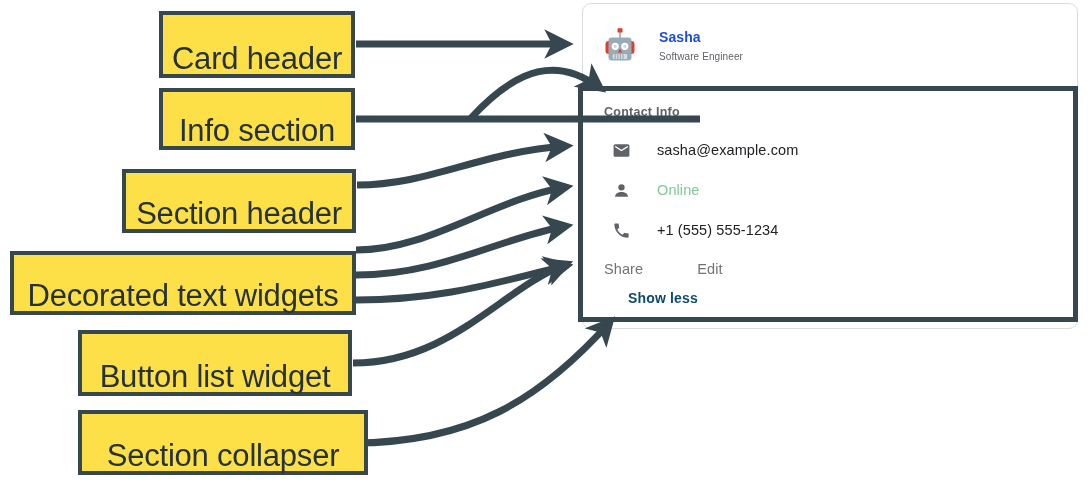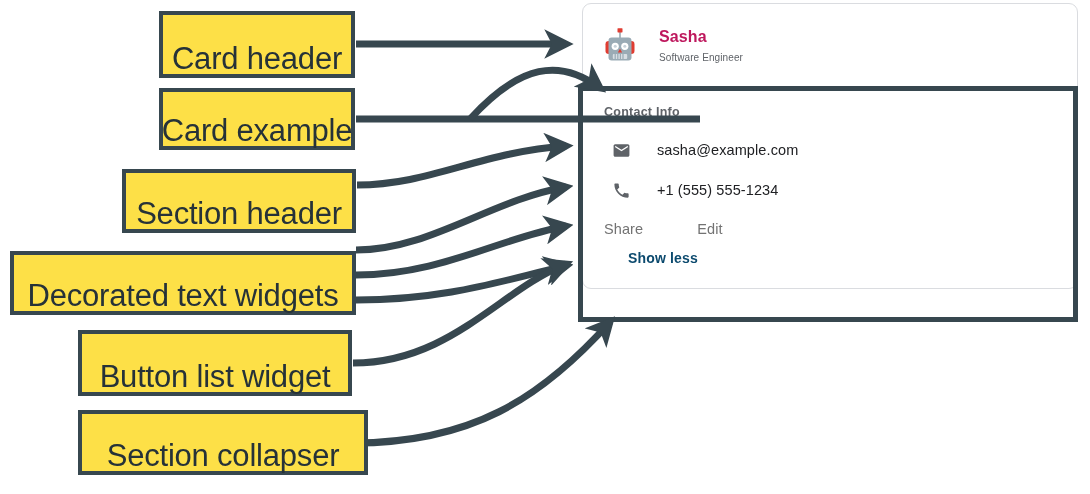--- a/index.html
+++ b/index.html
@@ -73,23 +73,23 @@
     flex: 0 0 40px;
     margin-right: 19px;
     position: relative;
   }
   .header-texts {
     display: flex;
     flex-direction: column;
     justify-content: center;
   }
   .header-title {
-    font-size: 16px;
+    font-size: 14px;
     font-weight: bold;
-    color: #be185d;
+    color: #1d4ed8;
     letter-spacing: 0.1px;
     margin-bottom: 6px;
   }
   .header-subtitle {
     font-size: 10px;
     font-weight: normal;
     color: #5f6368;
     letter-spacing: 0.1px;
   }
 
@@ -213,20 +213,29 @@
 
       <div class="widget-row">
         <span class="widget-icon">
           <svg width="19" height="19" viewBox="0 0 24 24" fill="#5f6368" xmlns="http://www.w3.org/2000/svg">
             <path d="M20 4H4c-1.1 0-2 .9-2 2v12c0 1.1.9 2 2 2h16c1.1 0 2-.9 2-2V6c0-1.1-.9-2-2-2zm0 4l-8 5-8-5V6l8 5 8-5v2z"></path>
           </svg>
         </span>
         <span class="widget-text">sasha@example.com</span>
       </div>
 
+      <div class="widget-row">
+        <span class="widget-icon">
+          <svg width="19" height="19" viewBox="0 0 24 24" fill="#5f6368" xmlns="http://www.w3.org/2000/svg">
+            <circle cx="12" cy="8" r="4"></circle>
+            <path d="M12 14c-4.42 0-8 2.24-8 5v1h16v-1c0-2.76-3.58-5-8-5z"></path>
+          </svg>
+        </span>
+        <span class="widget-text green">Online</span>
+      </div>
 
       <div class="widget-row">
         <span class="widget-icon">
           <svg width="19" height="19" viewBox="0 0 24 24" fill="#5f6368" xmlns="http://www.w3.org/2000/svg">
             <path d="M6.6 10.8c1.4 2.8 3.8 5.1 6.6 6.6l2.2-2.2c.3-.3.7-.4 1-.2 1.1.4 2.4.6 3.6.6.6 0 1 .4 1 1V20c0 .6-.4 1-1 1-9.4 0-17-7.6-17-17 0-.6.4-1 1-1h3.5c.6 0 1 .4 1 1 0 1.3.2 2.5.6 3.6.1.4 0 .8-.2 1l-2.3 2.2z"></path>
           </svg>
         </span>
         <span class="widget-text">+1 (555) 555-1234</span>
       </div>
 
@@ -267,21 +276,21 @@
   <path d="M 353 363 C 450 363 500 290 566 264" stroke="#37474f" stroke-width="7" fill="none" marker-end="url(#arrowhead)"></path>
 
   <path d="M 353 443 C 470 443 540 400 610 322" stroke="#37474f" stroke-width="7" fill="none" marker-end="url(#arrowhead)"></path>
 </svg>
 
 <div class="anno-box" style="left:159px; top:11px; width:196px; height:67px;">
   <span>Card header</span>
 </div>
 
 <div class="anno-box" style="left:159px; top:88px; width:196px; height:62px;">
-  <span>Card example</span>
+  <span>Info section</span>
 </div>
 
 <div class="anno-box" style="left:122px; top:169px; width:234px; height:64px;">
   <span>Section header</span>
 </div>
 
 <div class="anno-box" style="left:10px; top:251px; width:346px; height:64px;">
   <span>Decorated text widgets</span>
 </div>
 

